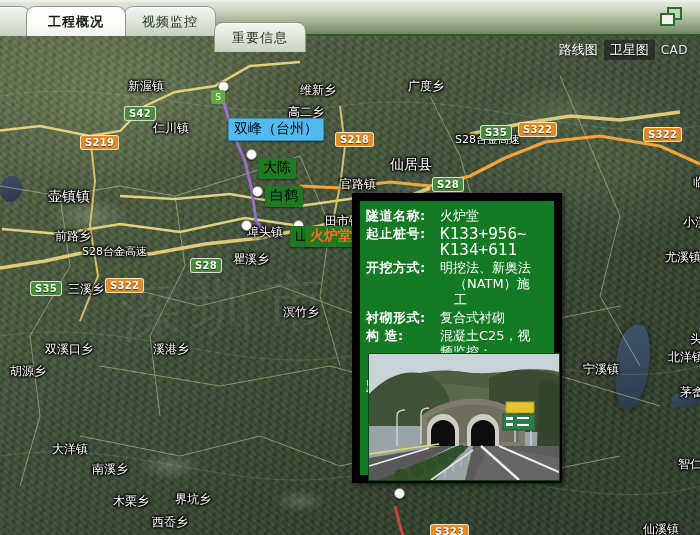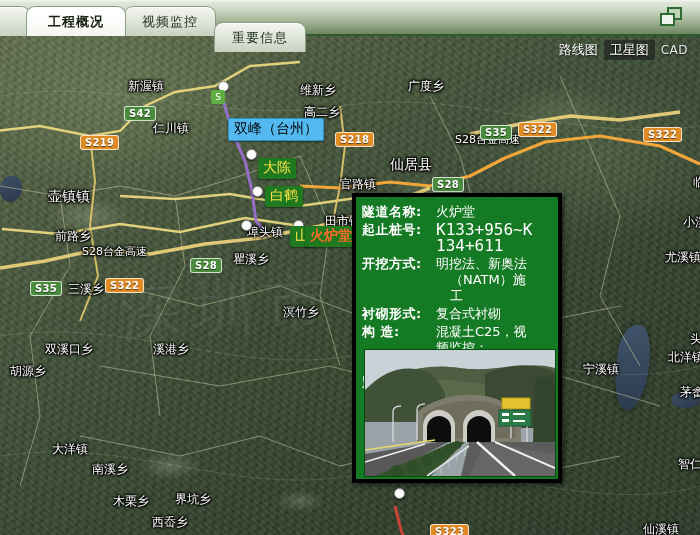--- a/index.html
+++ b/index.html
@@ -131,21 +131,21 @@
   .shield.orange { background: #e08b24; }
 
   
   .node {
     position: absolute; width: 11px; height: 11px; border-radius: 50%;
     background: #fdfdfd; border: 1px solid #8a8a8a;
     box-shadow: 0 1px 2px rgba(0,0,0,.65);
   }
   .poi {
     position: absolute; padding: 1px 5px 2px 5px;
-    background: #1f7a1f; color: #fde047;
+    background: #1f7a1f; color: #000000;
     font-size: 14px; white-space: nowrap;
     border-radius: 2px;
     box-shadow: 0 1px 2px rgba(0,0,0,.5);
     font-family: "DejaVu Sans", "Liberation Sans", sans-serif;
   }
   .poi.blue {
     background: #54b9ef; color: #000000;
     border: 1px solid #2e92c9;
   }
   .poi.hot { color: #ff6a2b; font-weight: bold; }
@@ -166,21 +166,21 @@
     text-shadow: 0 1px 2px rgba(0,0,0,.9);
     background: transparent;
   }
   .mt-btn.sel { background: rgba(25,25,25,.55); }
   .mt-btn.cad { font-size: 12px; color:#e9e9e9; letter-spacing:.5px;}
 
   
   .info-panel {
     position: absolute; left: 352px; top: 193px; width: 210px; height: 290px;
     background: #157a24;
-    border: 4px solid #000000;
+    border: 8px solid #000000;
     box-shadow: 2px 2px 5px rgba(0,0,0,.55);
     z-index: 30;
     padding: 7px 20px 6px 6px;
   }
   .info-rows { display: block; }
   .irow { display: flex; align-items: flex-start; margin-bottom: 2px; }
   .ilabel {
     width: 74px; flex: 0 0 74px; text-align: justify;
     color: #ffffff; font-weight: bold; font-size: 13px;
     line-height: 16px; letter-spacing: .5px;
@@ -292,21 +292,21 @@
         <path d="M0,420 C130,400 230,460 350,440 C480,420 590,480 700,450"></path>
       </g>
     </svg>
 
     <div class="watermark">深圳市</div>
 
     <div id="place-labels">
         <div class="mlabel" style="left: 128px; top: 42px;">新渥镇</div>
         <div class="mlabel" style="left: 300px; top: 46px;">维新乡</div>
         <div class="mlabel" style="left: 408px; top: 42px;">广度乡</div>
-        <div class="mlabel" style="left: 304px; top: 68px;">高二乡</div>
+        <div class="mlabel" style="left: 288px; top: 68px;">高二乡</div>
         <div class="mlabel" style="left: 153px; top: 84px;">仁川镇</div>
         <div class="mlabel big" style="left: 390px; top: 120px;">仙居县</div>
         <div class="mlabel" style="left: 340px; top: 140px;">官路镇</div>
         <div class="mlabel" style="left: 375px; top: 166px;">步路乡</div>
         <div class="mlabel big" style="left: 48px; top: 152px;">壶镇镇</div>
         <div class="mlabel" style="left: 55px; top: 192px;">前路乡</div>
         <div class="mlabel" style="left: 325px; top: 177px;">田市镇</div>
         <div class="mlabel" style="left: 247px; top: 188px;">埠头镇</div>
         <div class="mlabel" style="left: 482px; top: 172px;">双庙乡</div>
         <div class="mlabel" style="left: 233px; top: 215px;">瞿溪乡</div>

